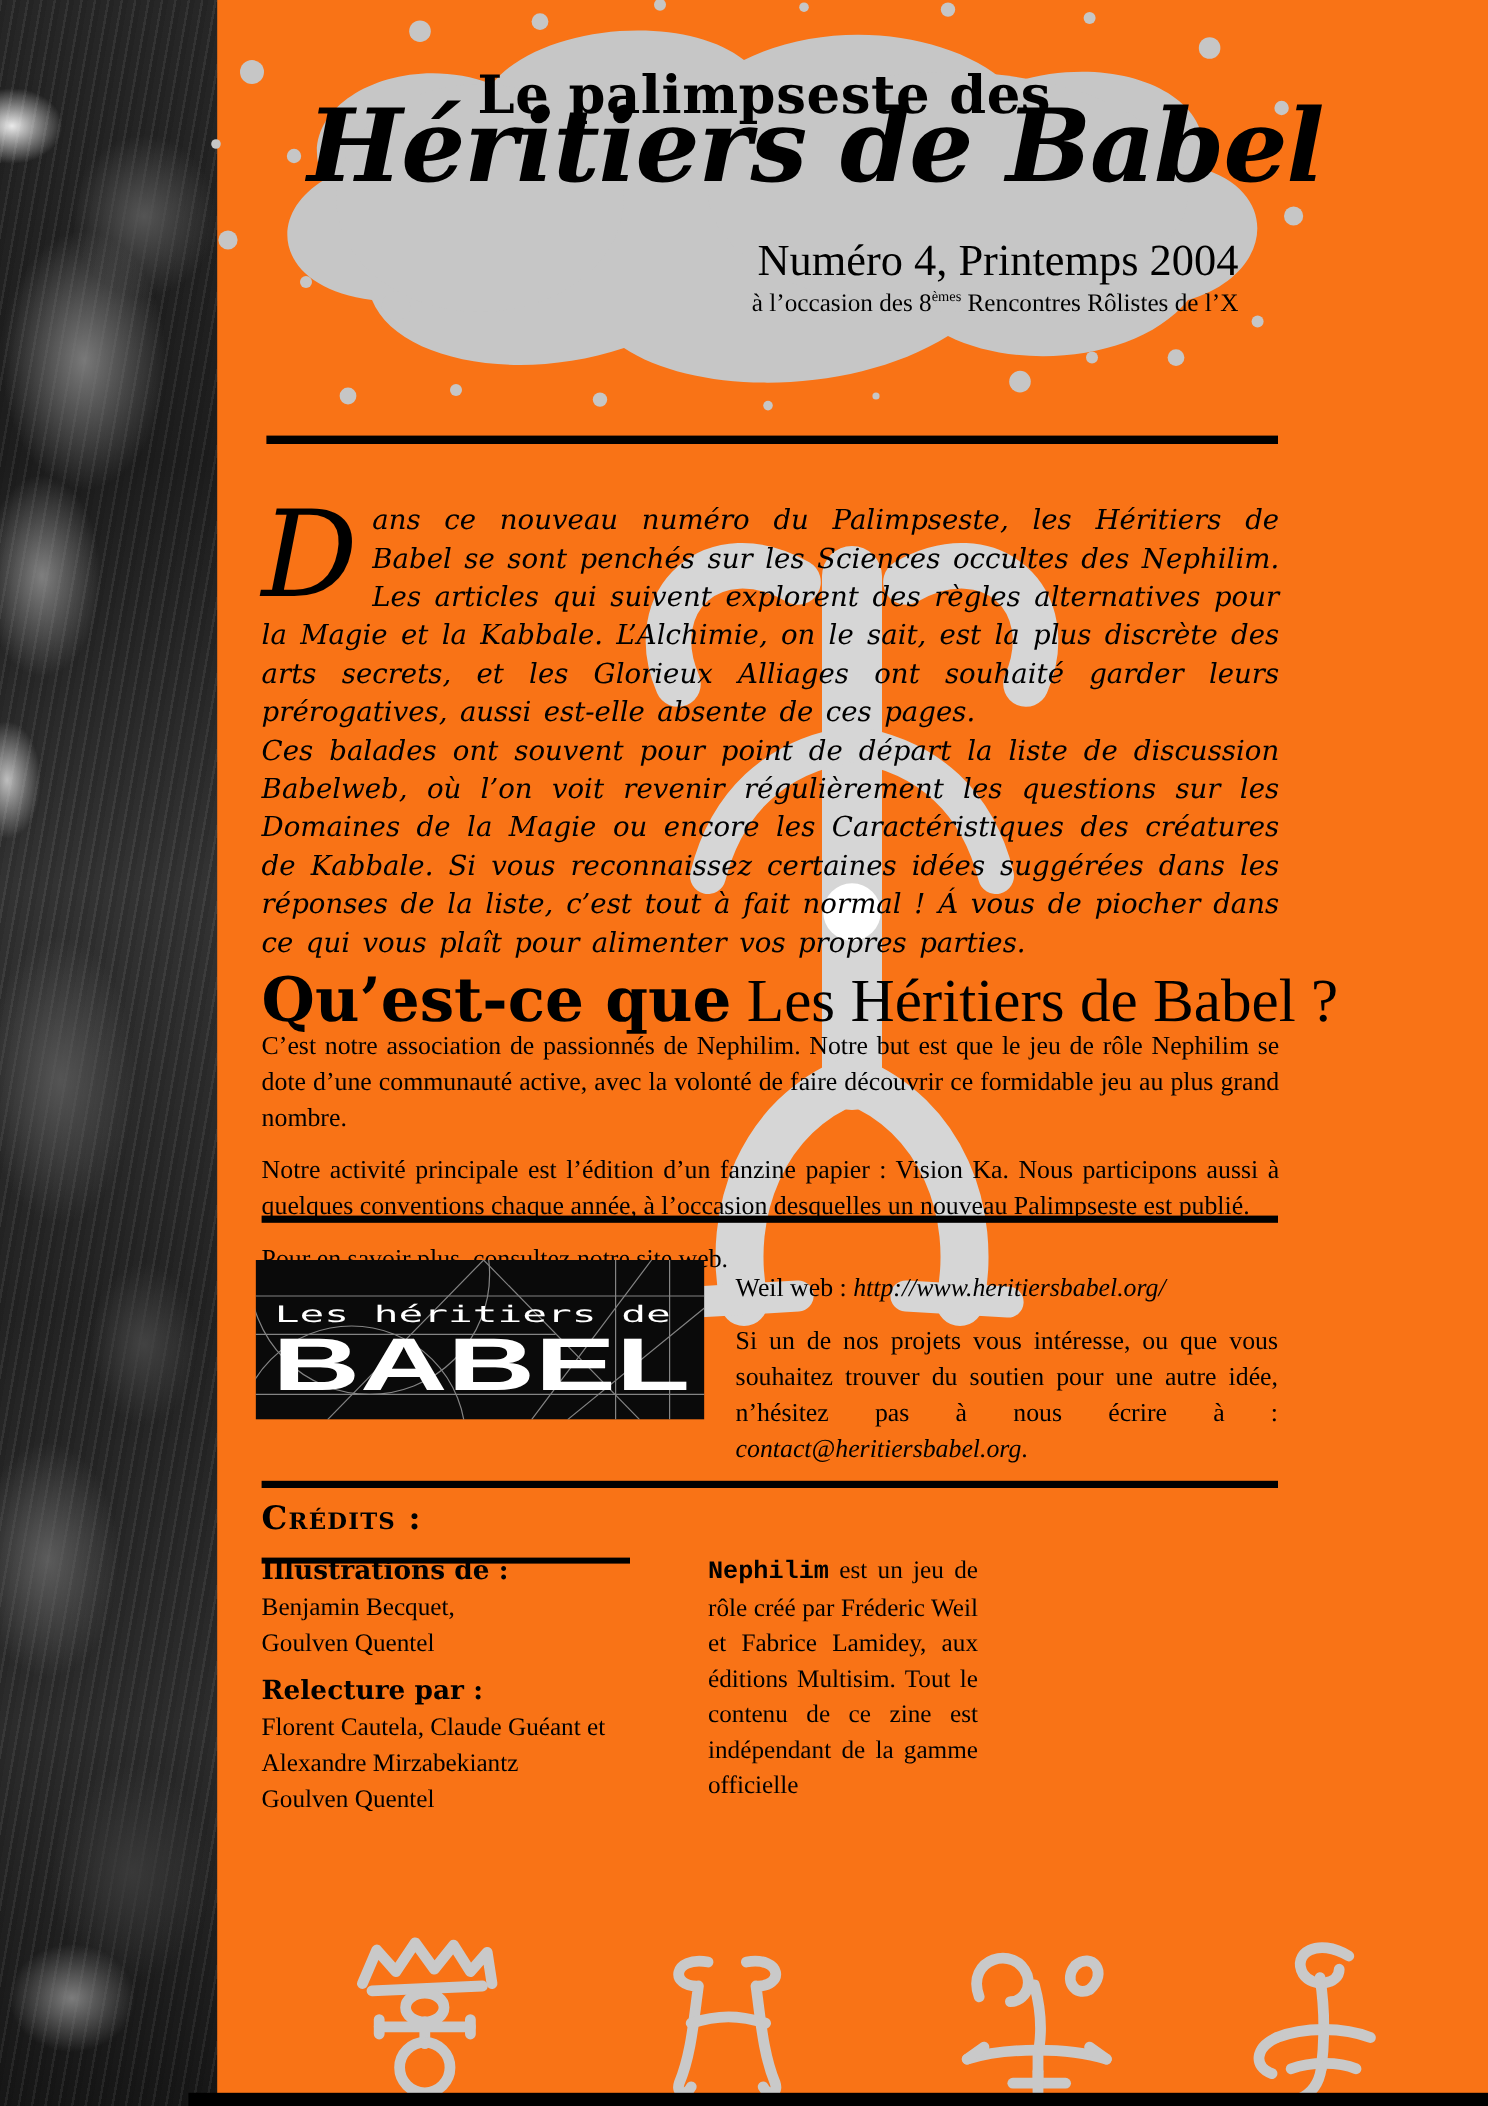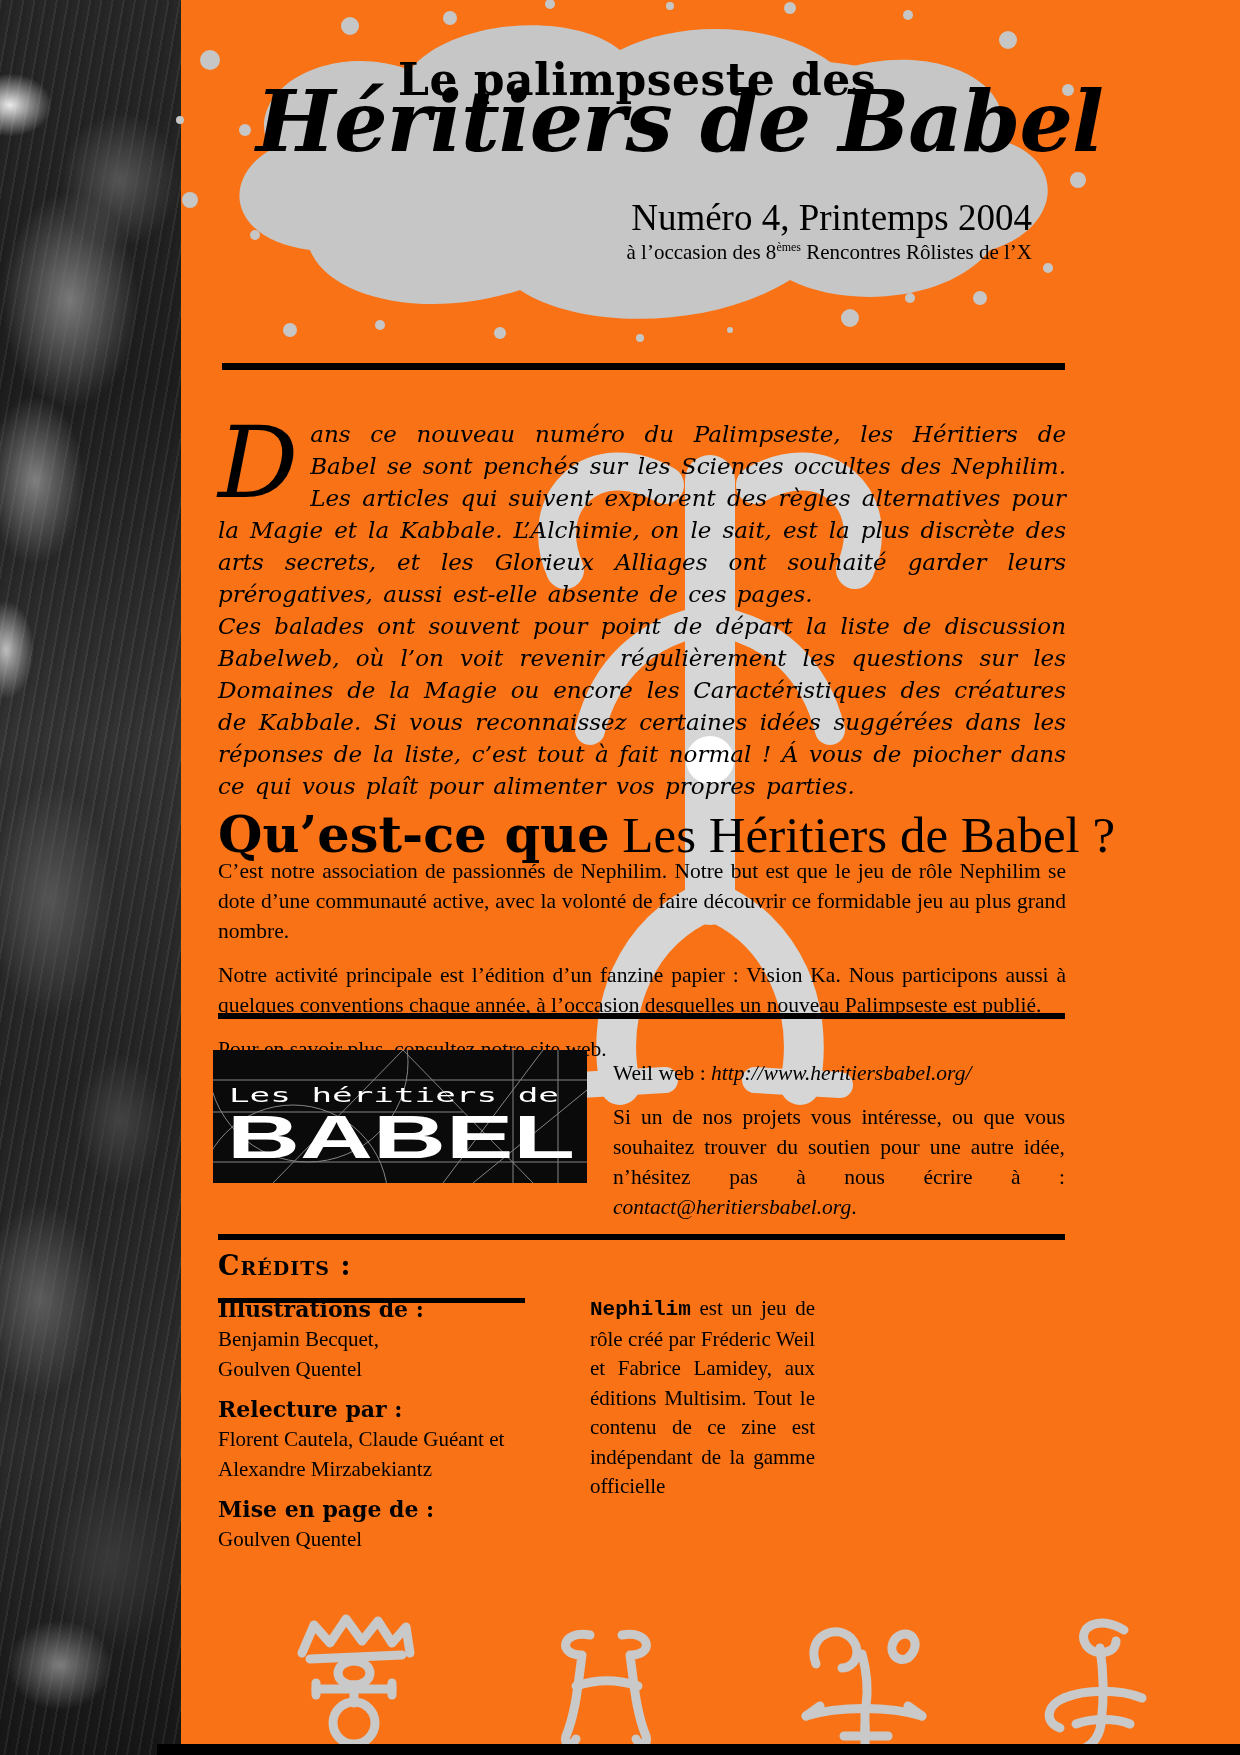--- a/index.html
+++ b/index.html
@@ -179,21 +179,20 @@
     <div class="cred-entry">
       <div class="cred-label">Illustrations de :</div>
       <div class="cred-value">Benjamin Becquet,
 Goulven Quentel</div>
     </div>
     <div class="cred-entry">
       <div class="cred-label">Relecture par :</div>
       <div class="cred-value">Florent Cautela, Claude Guéant et Alexandre Mirzabekiantz</div>
     </div>
     <div class="cred-entry">
-      <div class="cred-label">Mise en page de :</div>
       <div class="cred-value">Goulven Quentel</div>
     </div>
   </div>
 
   <div class="credits-right"><span class="b">Nephilim</span><span> est un jeu de rôle créé par Fréderic Weil et Fabrice Lamidey, aux éditions Multisim. Tout le contenu de ce zine est indépendant de la gamme officielle</span></div>
 
   <svg class="sym" style="left:278px;top:1613px" width="152" height="135" viewBox="0 0 152 135">
     <path d="M24,40 L36,12 L52,30 L68,6 L84,28 L100,8 L114,30 L128,14 L132,40"></path>
     <path d="M32,46 L124,42"></path>
     <ellipse cx="76" cy="60" rx="16" ry="12"></ellipse>

